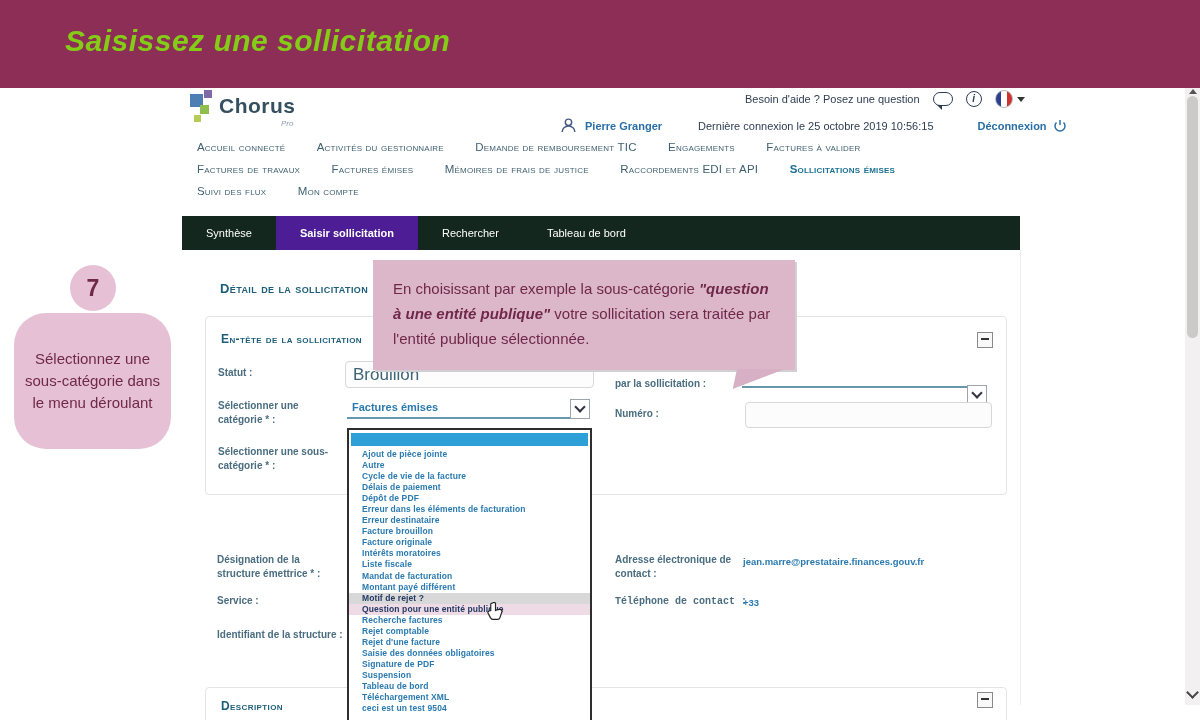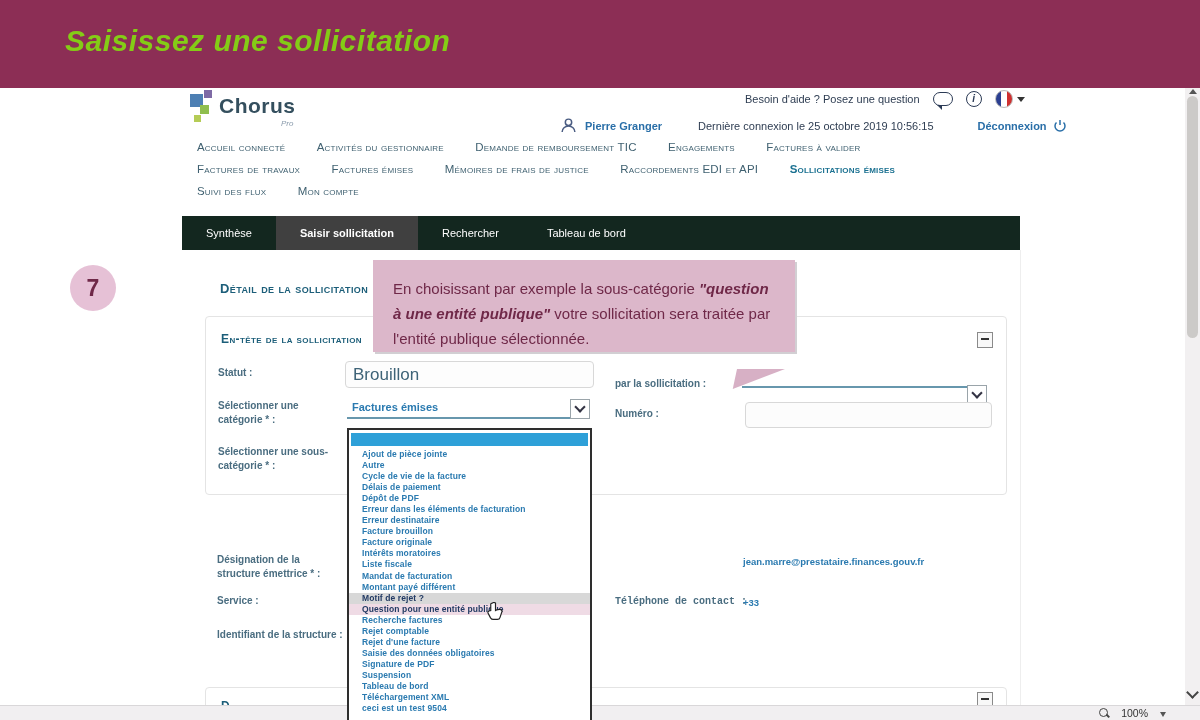--- a/index.html
+++ b/index.html
@@ -29,21 +29,21 @@
   .caret{display:inline-block;width:0;height:0;border-left:4px solid transparent;border-right:4px solid transparent;border-top:5px solid #333;}
 
   
   .nav-row{left:197px;white-space:nowrap;}
   .nav-item{display:inline-block;margin-right:27px;font-size:11.5px;color:#3f6070;letter-spacing:.2px;cursor:pointer;}
   .nav-item.active{color:#1b7191;font-weight:bold;}
 
   
   .tabbar{left:182px;top:216px;width:838px;height:34px;background:#13271f;display:flex;align-items:stretch;}
   .tab{padding:0 24px;line-height:34px;font-size:11px;color:#fff;cursor:pointer;}
-  .tab.active{background:#404040;font-weight:bold;}
+  .tab.active{background:#4c1d95;font-weight:bold;}
 
   
   .panel{left:182px;top:250px;width:838px;height:455px;background:#fff;border-right:1px solid #eee;}
   .page-title{left:220px;top:281px;font-size:13px;font-weight:bold;color:#1c5e79;letter-spacing:.4px;}
   .secbox{background:#fff;border:1px solid #e4e4e4;border-radius:4px;}
   .sectitle{font-size:12px;font-weight:bold;color:#1c5e79;letter-spacing:.4px;}
   .collapse{width:14px;height:14px;border:1px solid #8a8a8a;background:#f8f8f8;cursor:pointer;}
   .collapse:after{content:"";display:block;width:8px;height:2px;background:#333;margin:5px auto 0;}
   .lbl{font-size:10px;font-weight:600;color:#4a6d80;line-height:14px;}
   .inputbox{background:#fdfdfd;border:1px solid #d8d8d8;border-radius:4px;font-size:17px;color:#3e6377;
@@ -57,21 +57,21 @@
 
   
   .dropdown{left:347px;top:428px;width:241px;height:290px;background:#fff;border:2px solid #2e2e2e;z-index:30;overflow:hidden;}
   .opt{height:11.05px;line-height:11.05px;font-size:8.5px;font-weight:bold;color:#2a7ab0;
        padding-left:13px;white-space:nowrap;cursor:pointer;letter-spacing:.1px;}
   .opt.sel-blank{height:13px;margin:3px 2px 3px 2px;background:#2ea0d8;}
   .opt.gray{background:#d8d8d8;color:#223a63;}
   .opt.pink{background:#efdbe5;color:#223a63;}
 
   
-  .tooltip{left:373px;top:260px;width:422px;height:92px;background:#dcb7ca;z-index:40;
+  .tooltip{left:373px;top:260px;width:422px;height:110px;background:#dcb7ca;z-index:40;
            box-shadow:2px 2px 0 #d2cfd3;padding:16px 18px 0 20px;box-sizing:border-box;
            font-size:15px;line-height:25px;color:#6f2848;}
   .tooltip b{font-style:italic;}
   .tail{left:737px;top:369px;width:0;height:0;border-top:20px solid #d7b0c5;border-right:48px solid transparent;
         transform:skewX(-12deg);transform-origin:top left;z-index:40;}
   .step-circle{left:70px;top:265px;width:46px;height:46px;border-radius:50%;background:#e6c1d6;z-index:45;
                display:flex;align-items:center;justify-content:center;font-size:23px;font-weight:bold;color:#6f2848;}
   .step-bubble{left:14px;top:313px;width:157px;height:136px;border-radius:32px;background:#e6c1d6;z-index:45;
                display:flex;align-items:center;justify-content:center;text-align:center;
                font-size:15px;line-height:22px;color:#6f2848;padding:0 10px;box-sizing:border-box;}
@@ -184,20 +184,21 @@
   <div class="abs chevbox" style="left:967px;top:365px;"></div>
 
   <span class="abs lbl" style="left:615px;top:407px;">Numéro :</span>
   <div class="abs inputbox" style="left:745px;top:402px;width:238px;height:24px;background:#fcfcfc;"></div>
 
 
   <span class="abs lbl" style="left:217px;top:553px;width:128px;">Désignation de la structure émettrice * :</span>
   <span class="abs lbl" style="left:217px;top:594px;">Service :</span>
   <span class="abs lbl" style="left:217px;top:628px;">Identifiant de la structure :</span>
 
+  <span class="abs lbl" style="left:615px;top:553px;width:132px;">Adresse électronique de contact :</span>
   <span class="abs val" style="left:743px;top:556px;">jean.marre@prestataire.finances.gouv.fr</span>
   <span class="abs lbl" style="left:615px;top:595px;font-family:Liberation Mono, monospace;">Téléphone de contact :</span>
   <span class="abs val" style="left:743px;top:597px;">+33</span>
 
   <div class="abs secbox" style="left:205px;top:687px;width:800px;height:48px;">
     <div class="abs sectitle sc" style="left:15px;top:11px;">Description</div>
     <div class="abs collapse" style="right:13px;top:4px;"></div>
   </div>
 
   <div class="abs dropdown">
@@ -231,25 +232,21 @@
   <div class="abs" style="left:487px;top:602px;z-index:50;">
     <svg width="17" height="19" viewBox="0 0 16 18">
       <path d="M5 1 q1.5-1 3 0 v7 l1-.5 q4-1.5 5.3 1 l-2 6 q-.5 2-2.5 2 h-4 q-1.5 0-2.5-1.5 L1.2 11 q-1-1.5.5-2.5 l1.8-.5 V2 q0-1 1.5-1 z" fill="#fff" stroke="#222" stroke-width="1.1"></path>
     </svg>
   </div>
 
   <div class="abs tooltip"><span>En choisissant par exemple la sous-catégorie </span><b>"question à une entité publique"</b><span> votre sollicitation sera traitée par l'entité publique sélectionnée.</span></div>
   <div class="abs tail"></div>
 
   <div class="abs step-circle">7</div>
+  <div class="abs step-bubble">Sélectionnez une sous-catégorie dans le menu déroulant</div>
 
   <div class="abs sb-track"></div>
   <div class="abs sb-thumb"></div>
   <div class="abs sb-up"></div>
   <div class="abs sb-down"></div>
 
-  <div class="abs statusbar">
-    <span class="mag"></span>
-    <span class="zoom-text">100%</span>
-    <span class="zcaret caret" style="border-top-color:#555;border-left-width:3.5px;border-right-width:3.5px;"></span>
-  </div>
 
 </div>
 
 </body></html>

